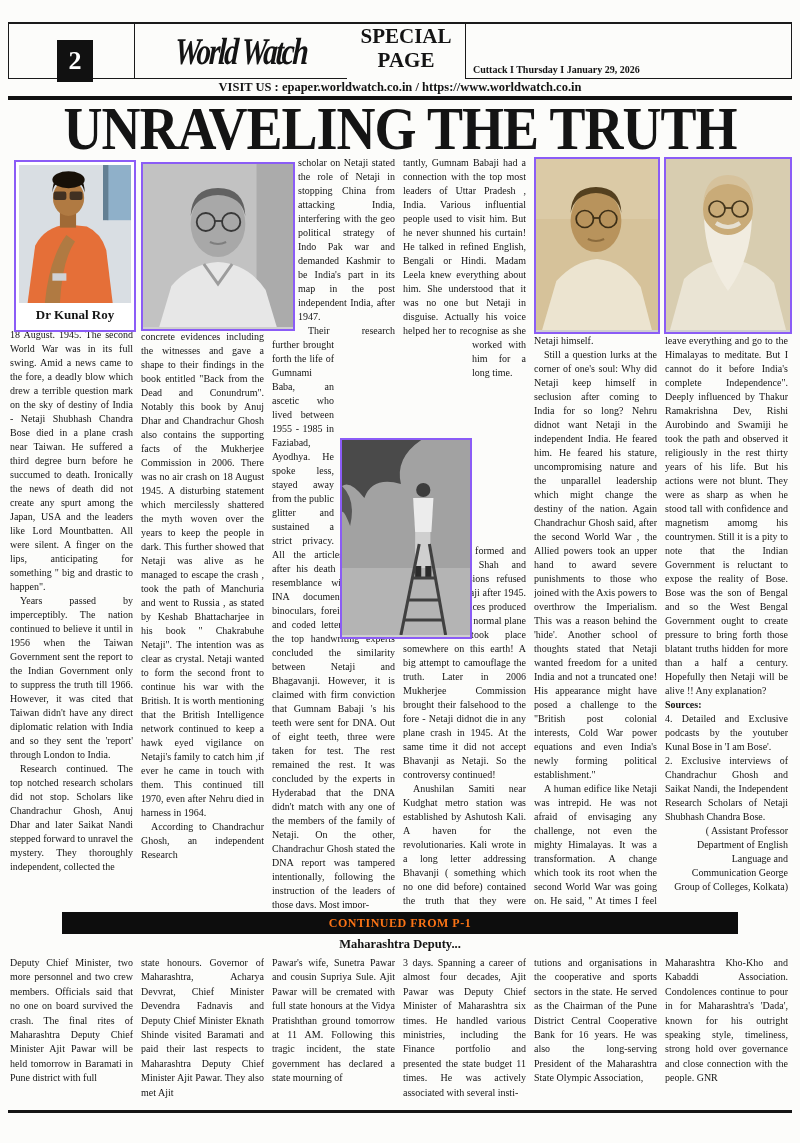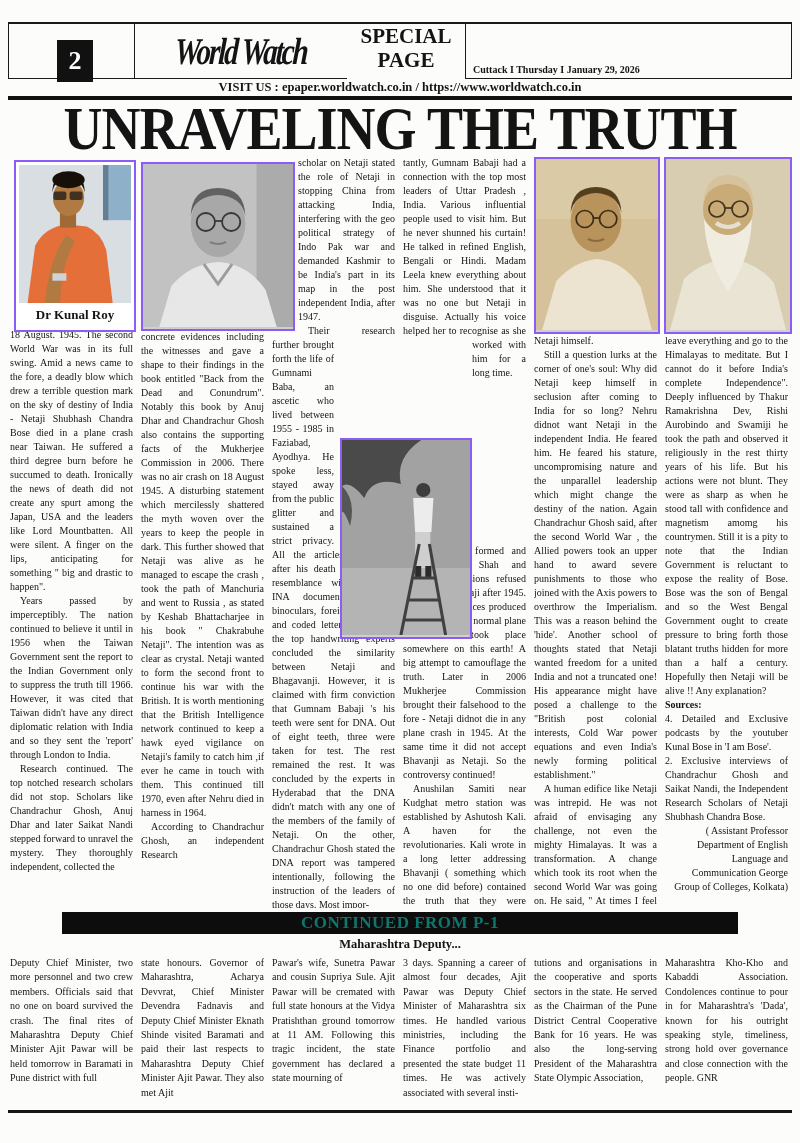--- a/index.html
+++ b/index.html
@@ -47,22 +47,22 @@
   .col p.first{text-indent:0;}
   .pad-c1{padding-top:172px;} .pad-c2{padding-top:174px;}
   .pad-c5{padding-top:178px;} .pad-c6{padding-top:178px;}
   .sp3-top{float:left;width:26px;height:176px;}
   .sp-lad-r{float:right;width:58px;height:208px;margin-left:3px;}
   .sp-lad-l{float:left;width:66px;height:206px;margin-right:3px;}
   .sources-label{font-weight:bold;text-indent:0 !important;}
   .src{text-indent:0 !important;}
   .byline{text-align:right;text-indent:0 !important;}
   
-  .banner{position:absolute;top:912px;left:62px;right:62px;height:22px;background:#0d0d0d;color:#0f766e;
-          text-align:center;font-weight:bold;font-size:17px;line-height:22px;letter-spacing:0.5px;z-index:2;}
+  .banner{position:absolute;top:912px;left:62px;right:62px;height:22px;background:#0d0d0d;color:#f97316;
+          text-align:center;font-weight:bold;font-size:12px;line-height:22px;letter-spacing:0.5px;z-index:2;}
   .subhead{position:absolute;top:937px;left:0;width:800px;text-align:center;font-weight:bold;font-size:12.5px;}
   .bcols{position:absolute;top:956px;left:10px;height:150px;display:flex;gap:8px;overflow:hidden;}
   .bcol{width:123px;flex:0 0 123px;font-size:10px;line-height:14.4px;text-align:justify;overflow:hidden;}
   .bottom-rule{position:absolute;top:1110px;left:8px;right:8px;height:0;border-top:3.5px solid #151515;}
 </style>
 </head>
 <body>
 
 <div class="page">
 

